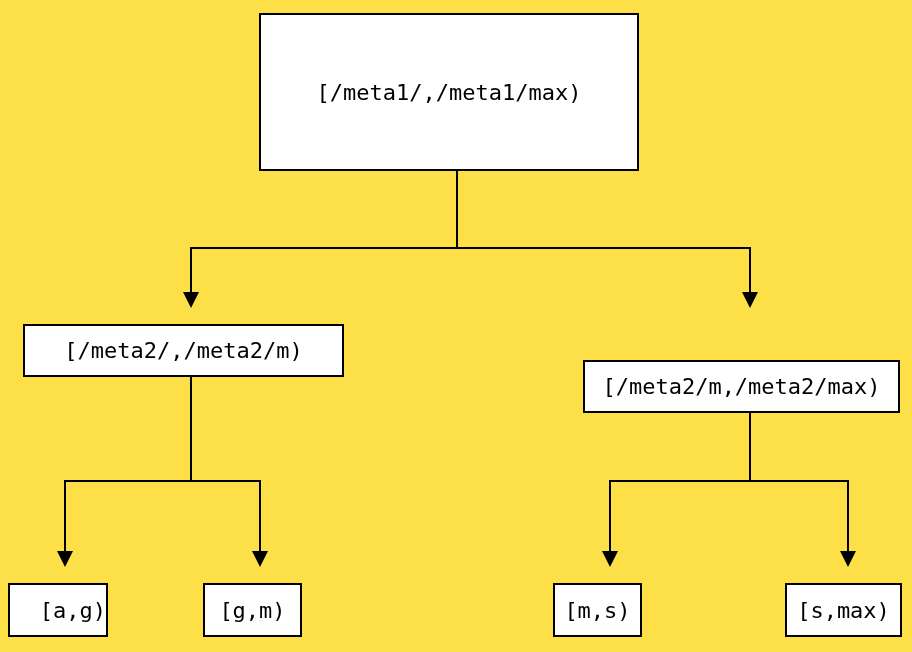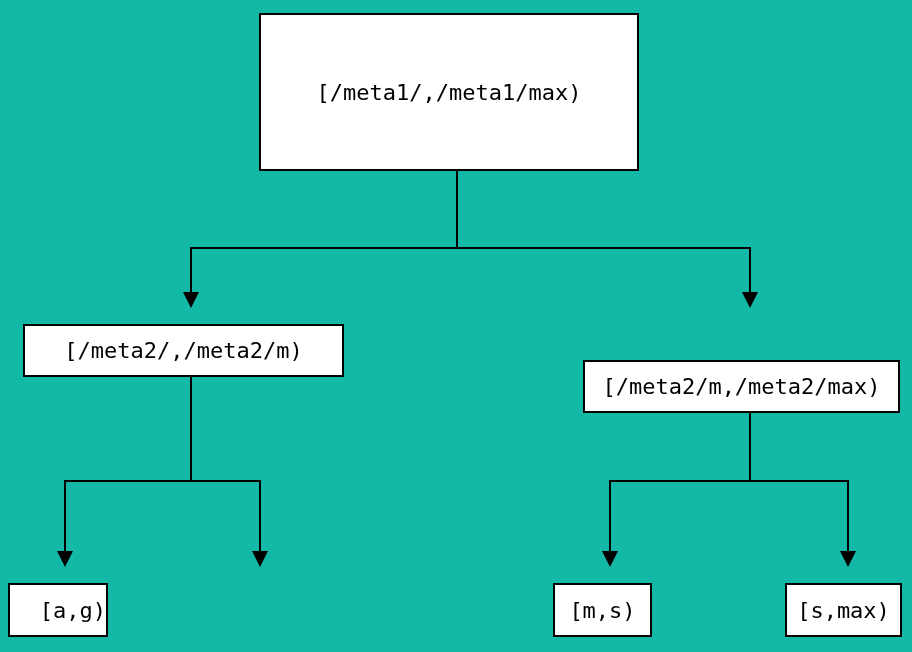--- a/index.html
+++ b/index.html
@@ -4,21 +4,21 @@
 <style>
   html, body {
     margin: 0;
     padding: 0;
     background: #ffffff;
   }
   .canvas {
     position: relative;
     width: 912px;
     height: 652px;
-    background: #14b8a6;
+    background: #fde047;
     overflow: hidden;
   }
   .connectors {
     position: absolute;
     left: 0;
     top: 0;
     width: 912px;
     height: 652px;
   }
   .node {
@@ -32,21 +32,21 @@
     font-family: "DejaVu Sans Mono", "Liberation Mono", monospace;
     font-size: 22px;
     color: #000000;
     white-space: nowrap;
   }
   .node-root      { left: 259px; top: 13px;  width: 380px; height: 158px; }
   .node-left      { left: 23px;  top: 324px; width: 321px; height: 53px;  }
   .node-right     { left: 583px; top: 324px; width: 317px; height: 53px; margin-top: 36px;  }
   .node-leaf-ag   { left: 8px;   top: 583px; width: 100px; height: 54px; justify-content: flex-end;  }
   .node-leaf-gm   { left: 203px; top: 583px; width: 99px;  height: 54px;  }
-  .node-leaf-ms   { left: 553px; top: 583px; width: 99px;  height: 54px;  }
+  .node-leaf-ms   { left: 553px; top: 583px; width: 89px;  height: 54px;  }
   .node-leaf-smax { left: 785px; top: 583px; width: 117px; height: 54px;  }
   .edge {
     stroke: #000000;
     stroke-width: 2;
     fill: none;
   }
   .arrowhead {
     fill: #000000;
     stroke: none;
   }
@@ -89,20 +89,23 @@
   </div>
 
   <div class="node node-right">
     <span>[/meta2/m,/meta2/max)</span>
   </div>
 
   <div class="node node-leaf-ag">
     <span>[a,g)</span>
   </div>
 
+  <div class="node node-leaf-gm">
+    <span>[g,m)</span>
+  </div>
 
   <div class="node node-leaf-ms">
     <span>[m,s)</span>
   </div>
 
   <div class="node node-leaf-smax">
     <span>[s,max)</span>
   </div>
 
 </div>

